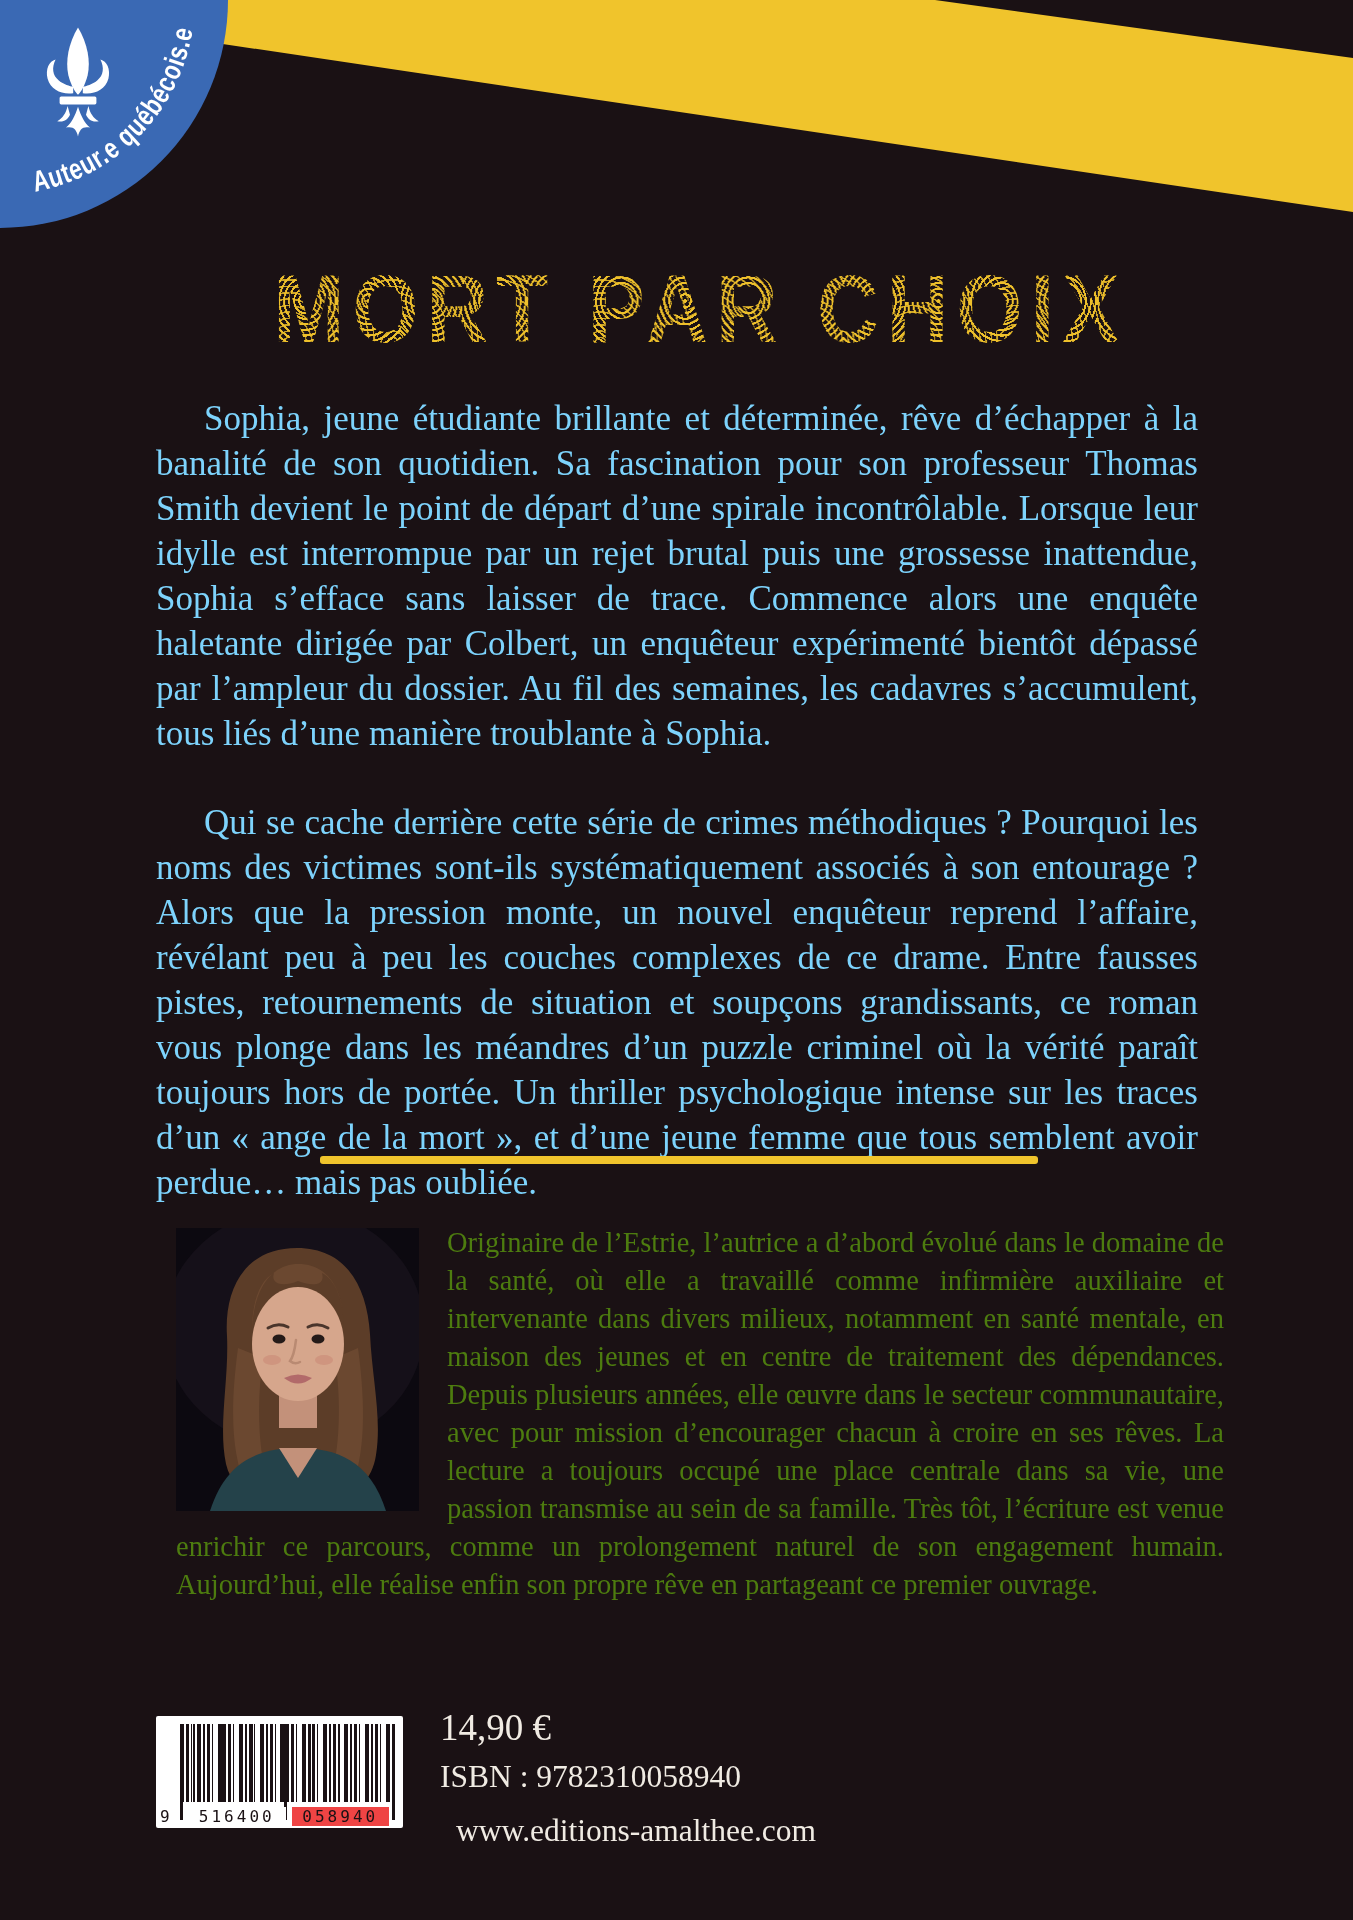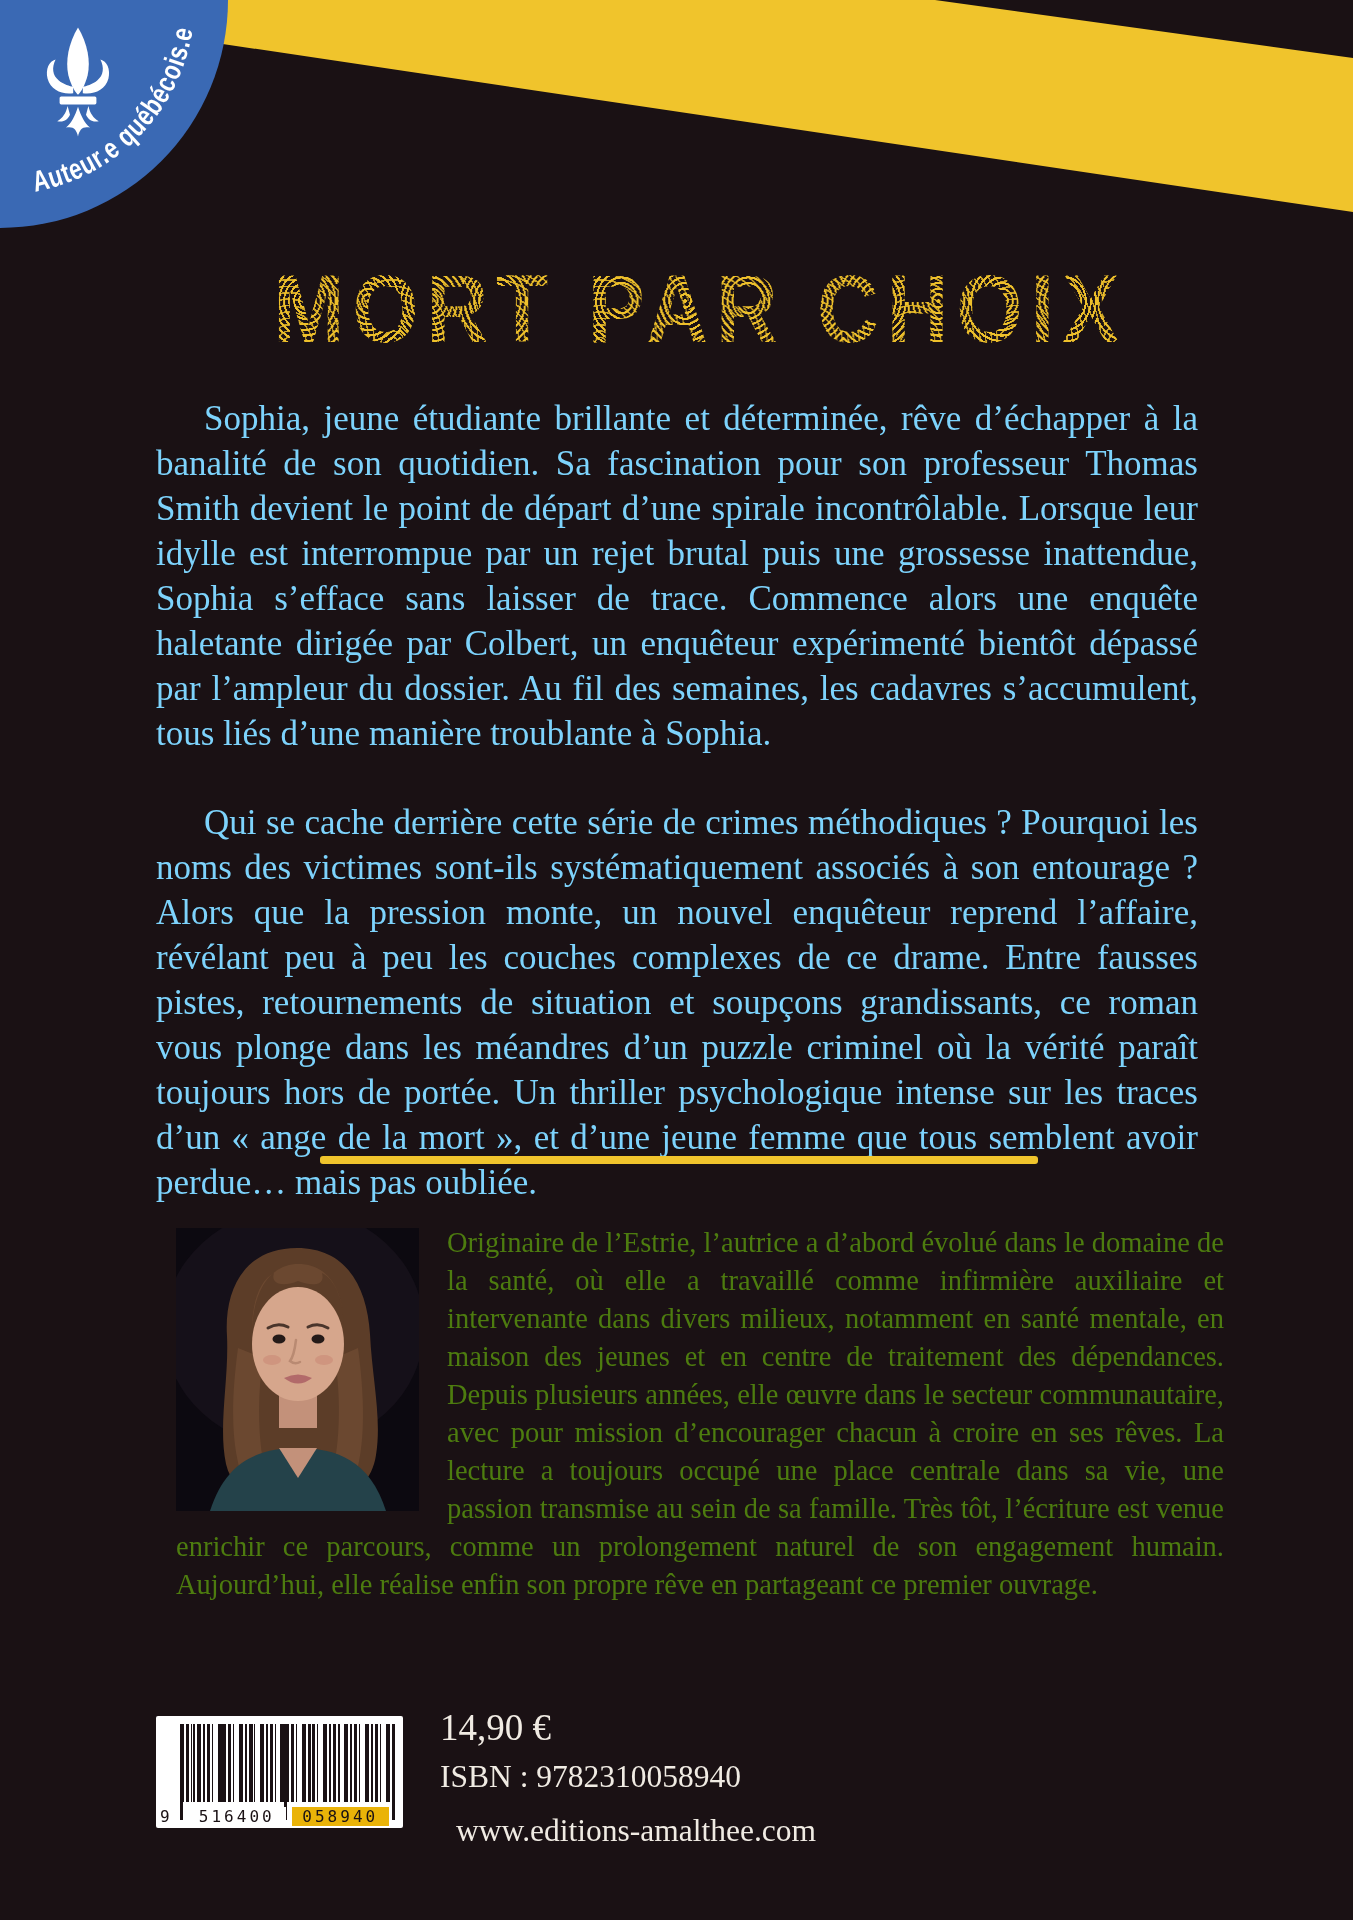--- a/index.html
+++ b/index.html
@@ -81,21 +81,21 @@
   .barcode .guard{position:absolute;top:8px;bottom:8px;width:3px;background:#1a1114;}
   .guard.g-left{left:24px;} .guard.g-mid{left:128px;} .guard.g-right{right:8px;}
   .barcode .digits{
     position:absolute;left:4px;right:14px;bottom:2px;height:22px;
     display:flex;align-items:flex-end;
     font-family:"DejaVu Sans Mono", monospace;font-size:16px;color:#1a1114;
     letter-spacing:3px;
   }
   .digits .d-first{width:20px;letter-spacing:0;}
   .digits .d-left{flex:1;text-align:center;background:#fff;margin-left:8px;}
-  .digits .d-right{flex:1;text-align:center;background:#eab308;margin-left:6px;}
+  .digits .d-right{flex:1;text-align:center;background:#ef4444;margin-left:6px;}
   .pub-info{
     position:absolute;left:440px;top:1706px;color:#f0ebe3;
     font-family:"Liberation Serif", serif;
   }
   .pub-price{font-size:37px;line-height:1.2;margin:0 0 8px 0;}
   .pub-isbn{font-size:31.5px;line-height:1.2;margin:0 0 7px 0;}
   .pub-site{font-size:31.5px;line-height:1.2;margin:16px;}
 </style>
 </head>
 <body>

